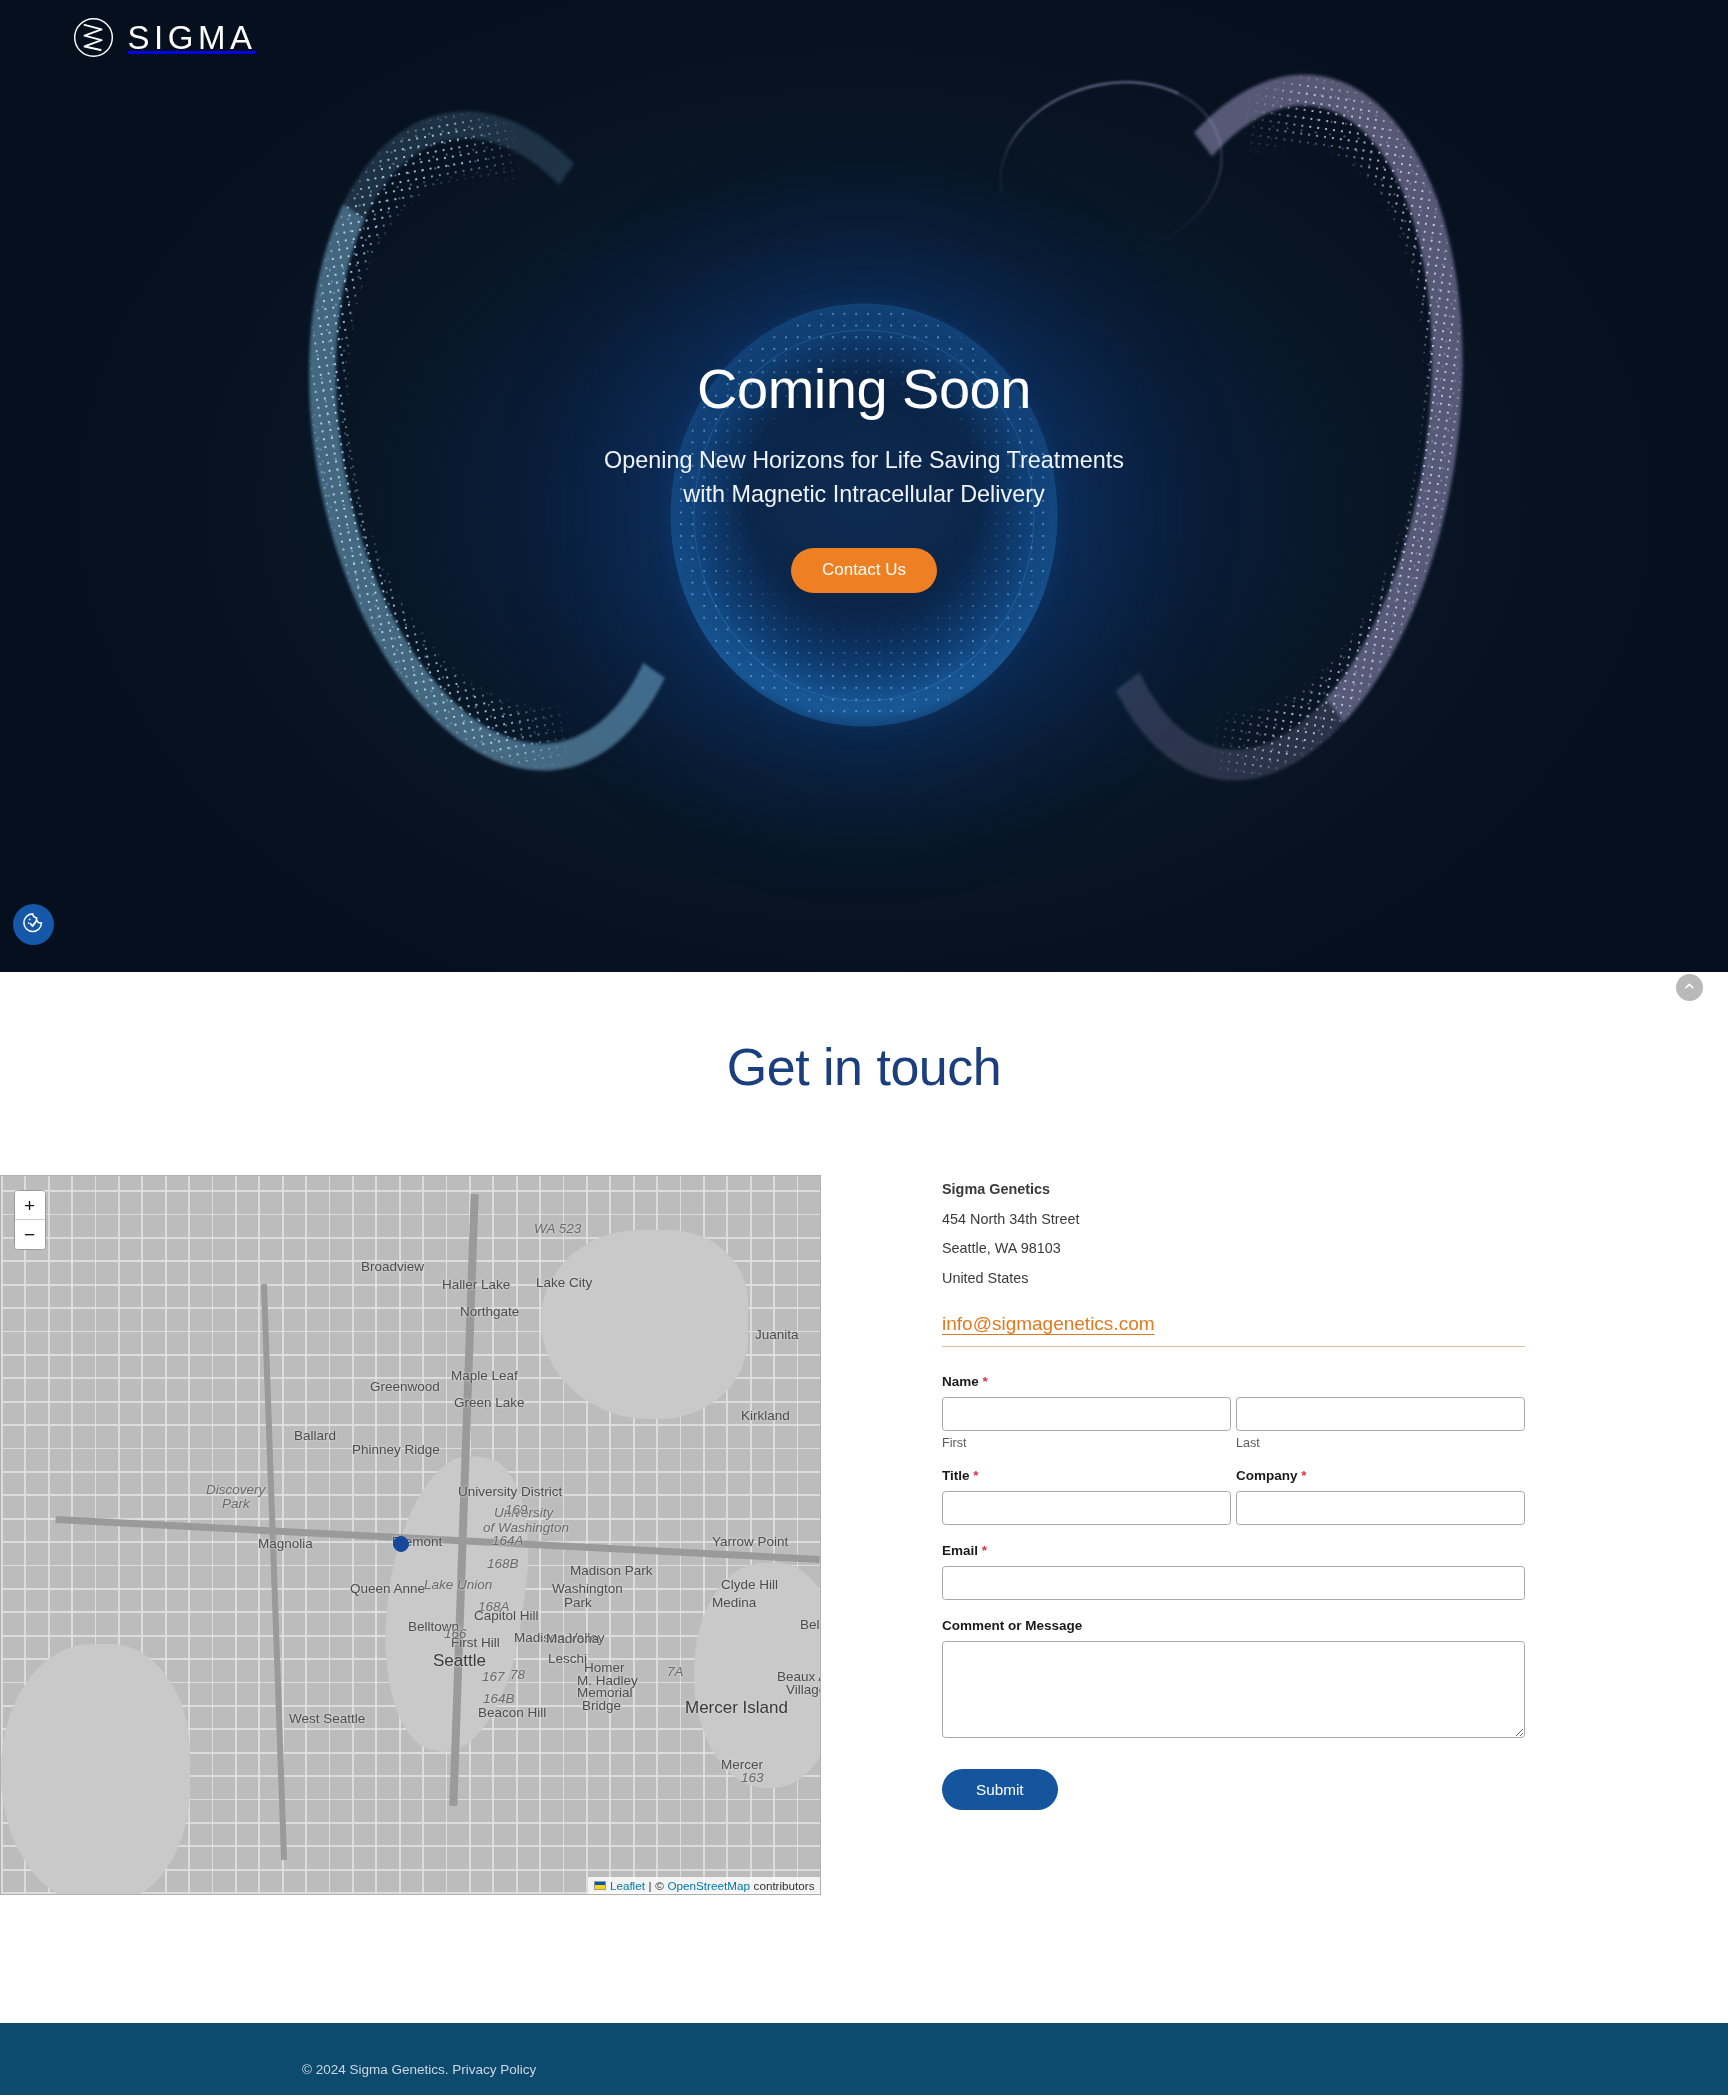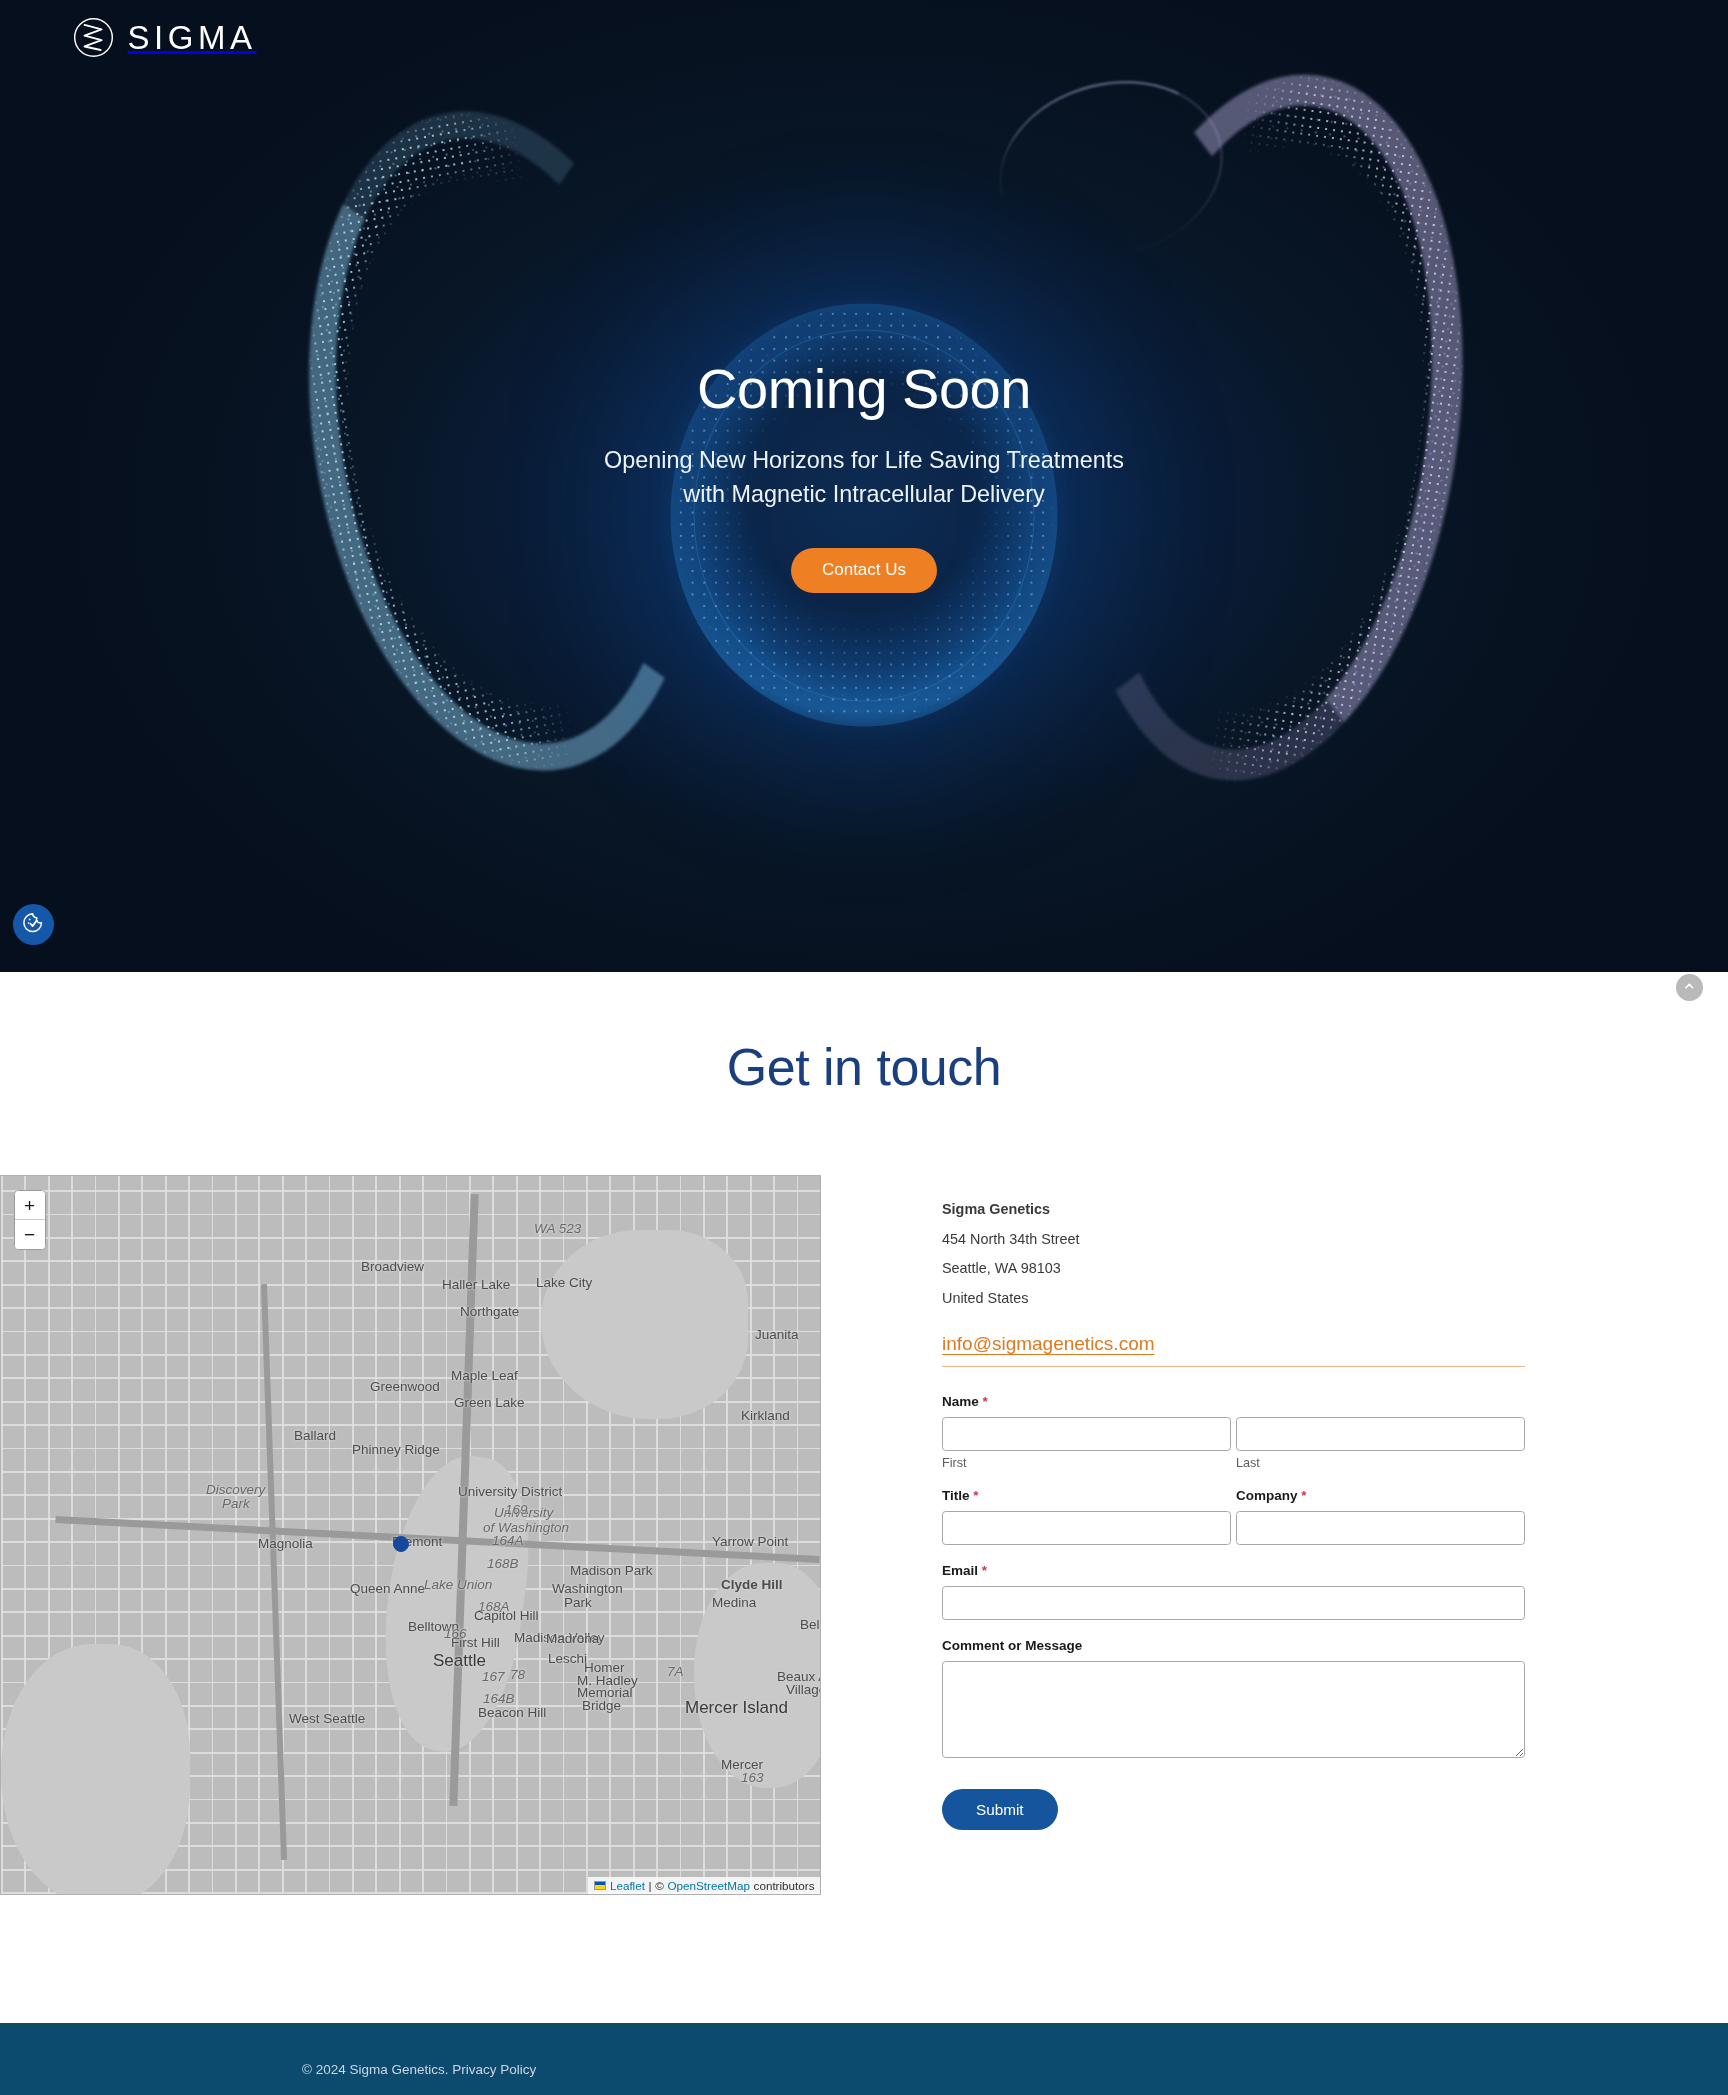--- a/index.html
+++ b/index.html
@@ -343,21 +343,20 @@
     background: linear-gradient(#0057b7 50%, #ffd700 50%);
     border: 0.9px solid #999;
   }
 
   
   .form-col {
     position: absolute;
     left: 942px;
     top: 1175px;
     width: 583px;
-    margin-top: 20px;
   }
   .addr { color: #3a3a3a; font-size: 14.4px; line-height: 2.05; }
   .addr .co { font-weight: 700; }
   .email-link {
     display: block;
     margin-top: 20px;
     color: #e07a20;
     font-size: 19px;
     text-decoration: underline;
     text-underline-offset: 3.6px;
@@ -510,21 +509,21 @@
       <span class="map-label it" style="left: 482px; top: 344px;">of Washington</span>
       <span class="map-label it" style="left: 504px; top: 326px;">169</span>
       <span class="map-label " style="left: 257px; top: 360px;">Magnolia</span>
       <span class="map-label " style="left: 391px; top: 358px;">Fremont</span>
       <span class="map-label it" style="left: 491px; top: 357px;">164A</span>
       <span class="map-label " style="left: 711px; top: 358px;">Yarrow Point</span>
       <span class="map-label it" style="left: 486px; top: 380px;">168B</span>
       <span class="map-label " style="left: 349px; top: 405px;">Queen Anne</span>
       <span class="map-label it" style="left: 423px; top: 401px;">Lake Union</span>
       <span class="map-label " style="left: 569px; top: 387px;">Madison Park</span>
-      <span class="map-label " style="left: 720px; top: 401px; font-weight: bold;">Clyde Hill</span>
+      <span class="map-label " style="left: 720px; top: 401px;">Clyde Hill</span>
       <span class="map-label " style="left: 551px; top: 405px;">Washington</span>
       <span class="map-label " style="left: 563px; top: 419px;">Park</span>
       <span class="map-label " style="left: 711px; top: 419px;">Medina</span>
       <span class="map-label it" style="left: 477px; top: 423px;">168A</span>
       <span class="map-label " style="left: 513px; top: 454px;">Madison Valley</span>
       <span class="map-label " style="left: 545px; top: 455px;">Madrona</span>
       <span class="map-label " style="left: 407px; top: 443px;">Belltown</span>
       <span class="map-label " style="left: 799px; top: 441px;">Bel</span>
       <span class="map-label " style="left: 450px; top: 459px;">First Hill</span>
       <span class="map-label it" style="left: 443px; top: 450px;">166</span>

